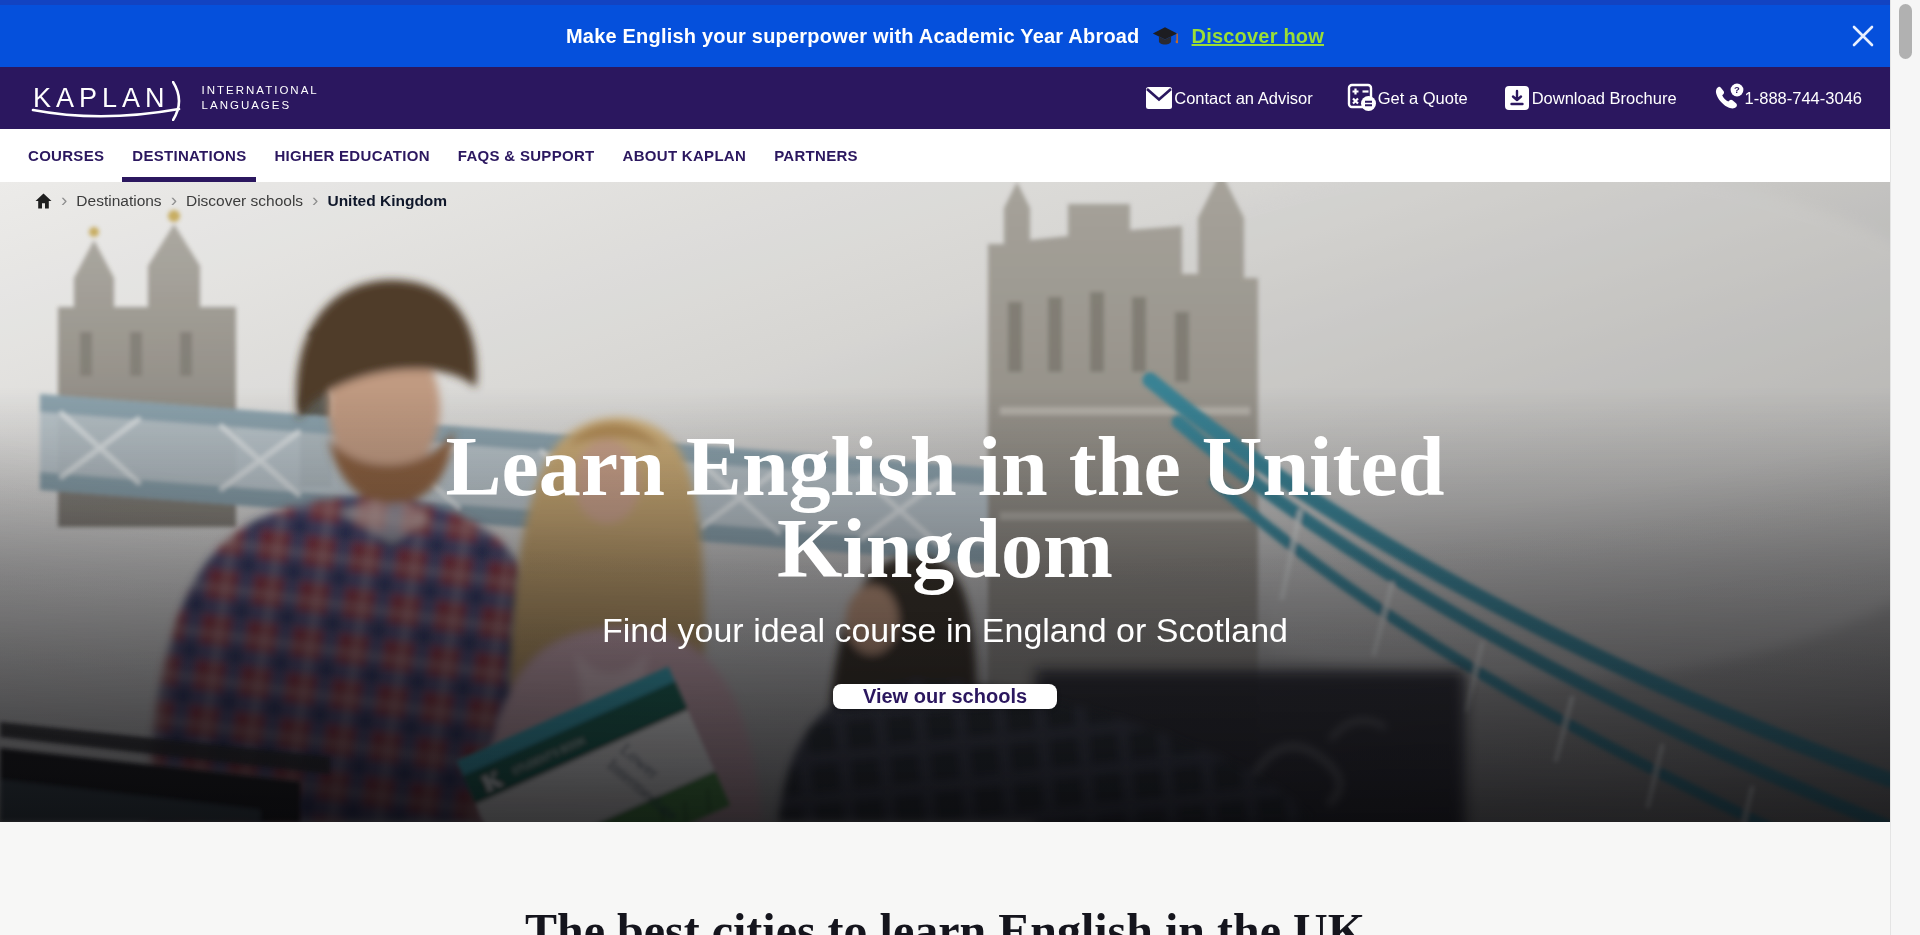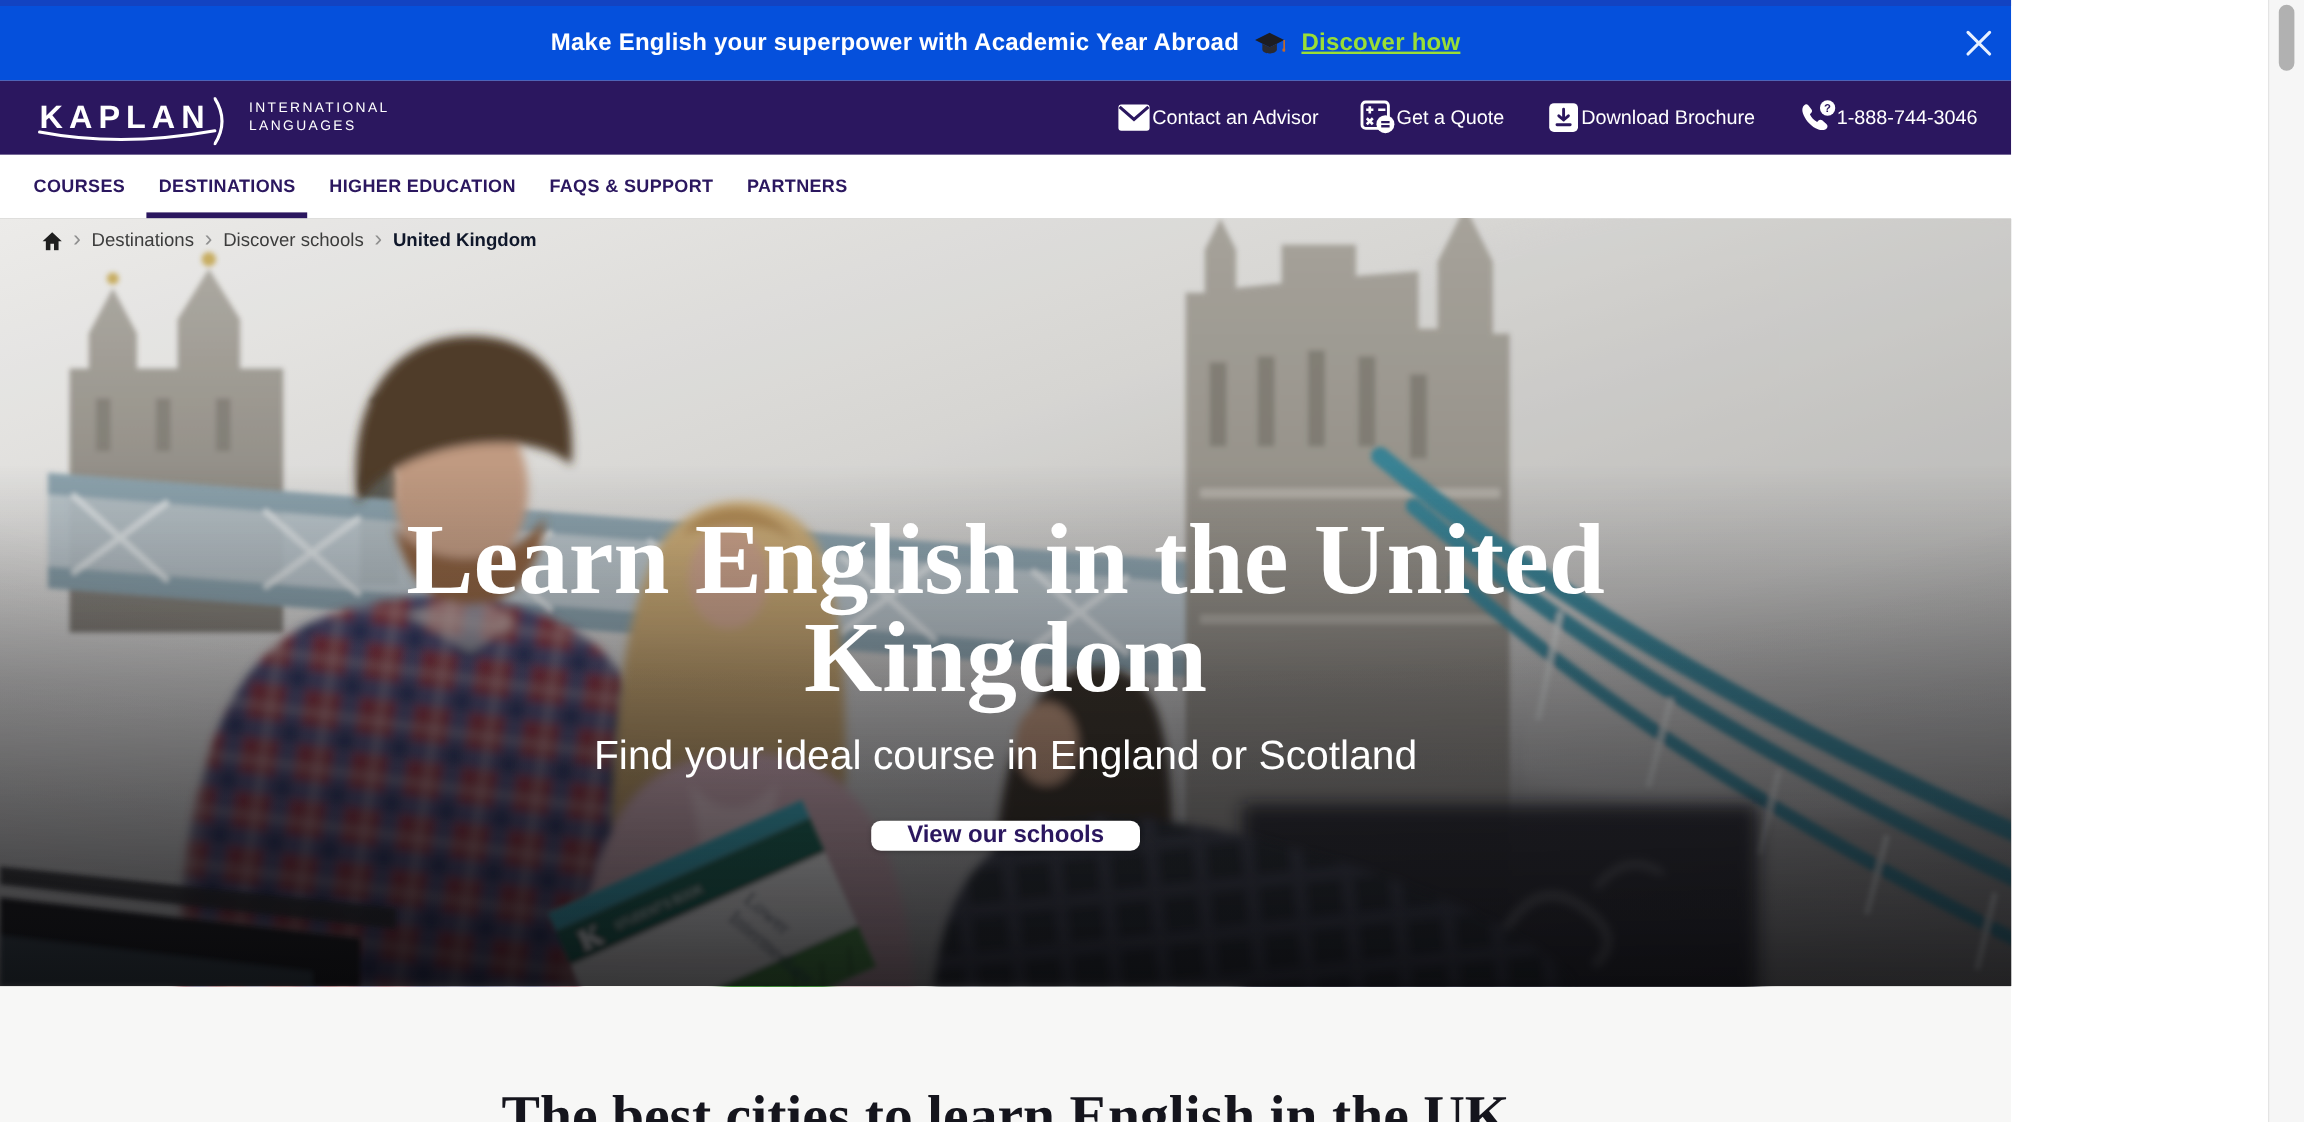--- a/index.html
+++ b/index.html
@@ -1,32 +1,32 @@
 <!DOCTYPE html>
 <html><head>
 <meta charset="utf-8">
 <style>
   * { box-sizing: border-box; margin: 0; padding: 0; }
   html,body { width:1920px; height:935px; overflow:hidden; font-family:"Liberation Sans",sans-serif; background:#fff; }
-  .page { position:absolute; left:0; top:0; width:1676px; height:935px; overflow:hidden; }
+  .page { position:absolute; left:0; top:0; width:1890px; height:935px; overflow:hidden; }
 
   
   .banner { height:67px; background:#0550dc; border-top:5px solid #1243c2; position:relative;
             display:flex; align-items:center; justify-content:center; gap:10px;
             color:#fff; font-size:20px; font-weight:700; letter-spacing:.2px; }
   .banner-cta { color:#9ade36; text-decoration:underline; cursor:pointer; margin-left:2px; }
   .banner-close { position:absolute; right:12px; top:50%; transform:translateY(-50%); width:30px; height:30px;
                   display:flex; align-items:center; justify-content:center; cursor:pointer; }
   .cap-icon { width:26px; height:22px; margin:0 2px; }
 
   
   .header { height:62px; background:#2b175f; display:flex; align-items:center; padding:0 28px 0 33px; color:#fff; }
   .logo { display:flex; align-items:center; cursor:pointer; }
   .kaplan-mark { position:relative; padding-right:16px; }
-  .kaplan-word { font-size:27px; font-weight:700; letter-spacing:5px; line-height:1; }
+  .kaplan-word { font-size:27px; font-weight:400; letter-spacing:5px; line-height:1; }
   .kaplan-swoosh { position:absolute; left:-2px; bottom:-9px; width:150px; height:14px; }
   .kaplan-paren { position:absolute; right:2px; top:-4px; width:12px; height:40px; }
   .logo-sub { margin-left:16px; font-size:11.5px; letter-spacing:2px; line-height:1.3; font-weight:400; }
   .header-actions { margin-left:auto; display:flex; align-items:center; gap:34px; }
   .h-action { display:flex; align-items:center; font-size:16.5px; cursor:pointer; white-space:nowrap; }
   .h-action svg { flex:0 0 auto; }
 
   
   .nav { height:53px; background:#fff; display:flex; align-items:stretch; padding-left:14px; }
   .nav-item { display:flex; align-items:center; padding:0 14px; font-size:15px; font-weight:700;
@@ -135,20 +135,21 @@
         <span>1-888-744-3046</span>
       </div>
     </div>
   </div>
 
   <div class="nav">
     <div class="nav-item">COURSES</div>
     <div class="nav-item active">DESTINATIONS</div>
     <div class="nav-item">HIGHER EDUCATION</div>
     <div class="nav-item">FAQS &amp; SUPPORT</div>
+    <div class="nav-item">ABOUT KAPLAN</div>
     <div class="nav-item">PARTNERS</div>
   </div>
 
   <div class="hero">
 
     <svg class="hero-scene" width="1890" height="640" viewBox="0 0 1890 640" preserveAspectRatio="none">
       <defs>
         <linearGradient id="fog" x1="0" y1="0" x2="1" y2="1">
           <stop offset="0" stop-color="#f5f4f2"></stop>
             <stop offset=".35" stop-color="#dddcd9"></stop>

